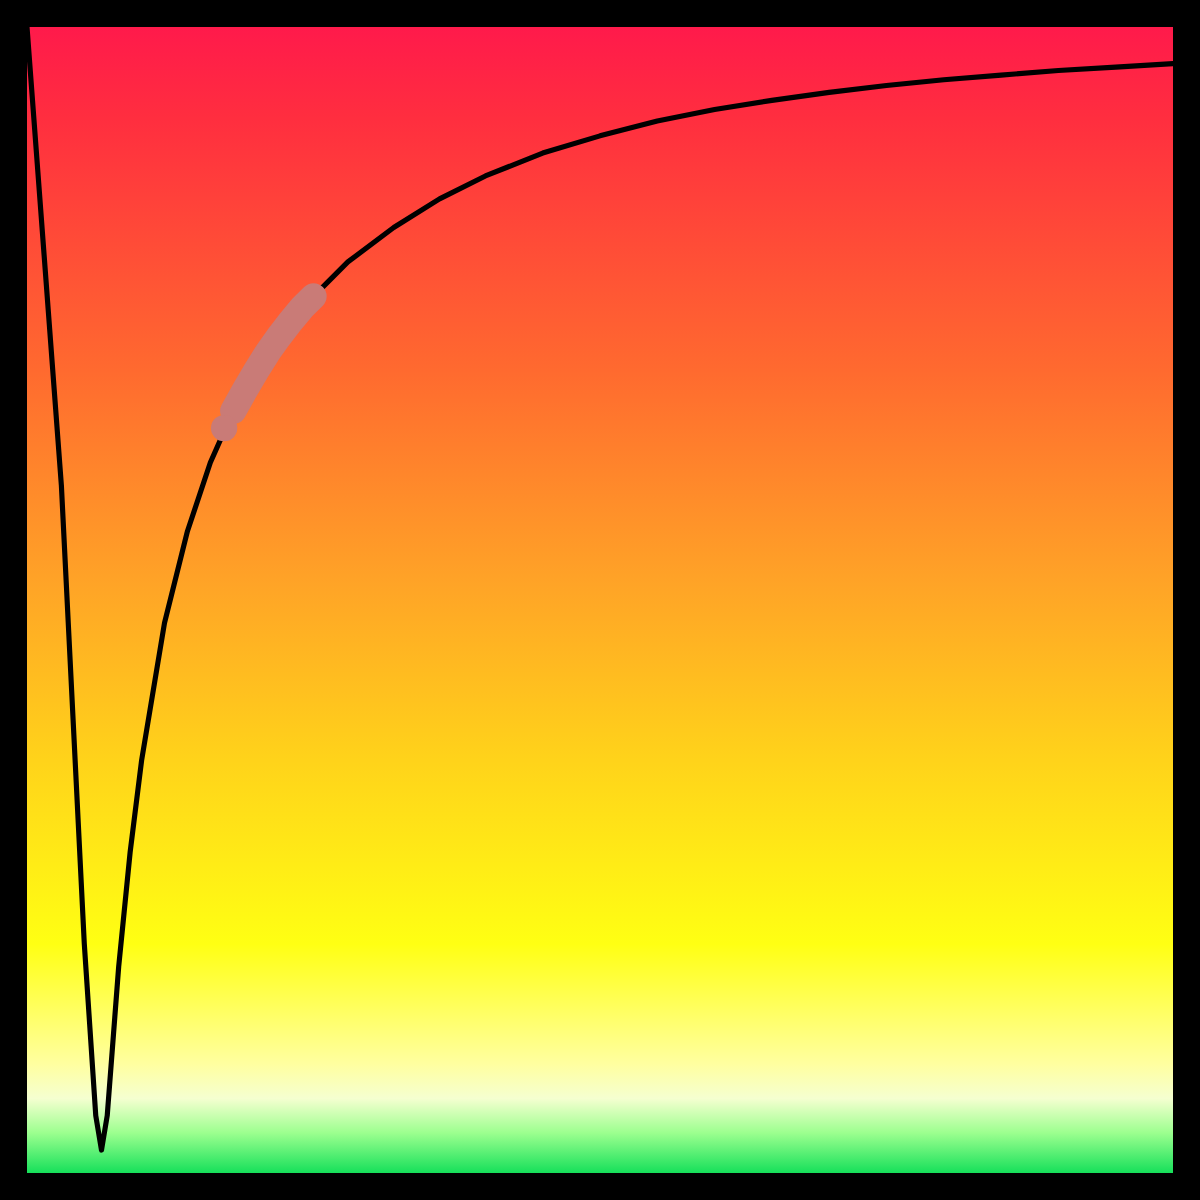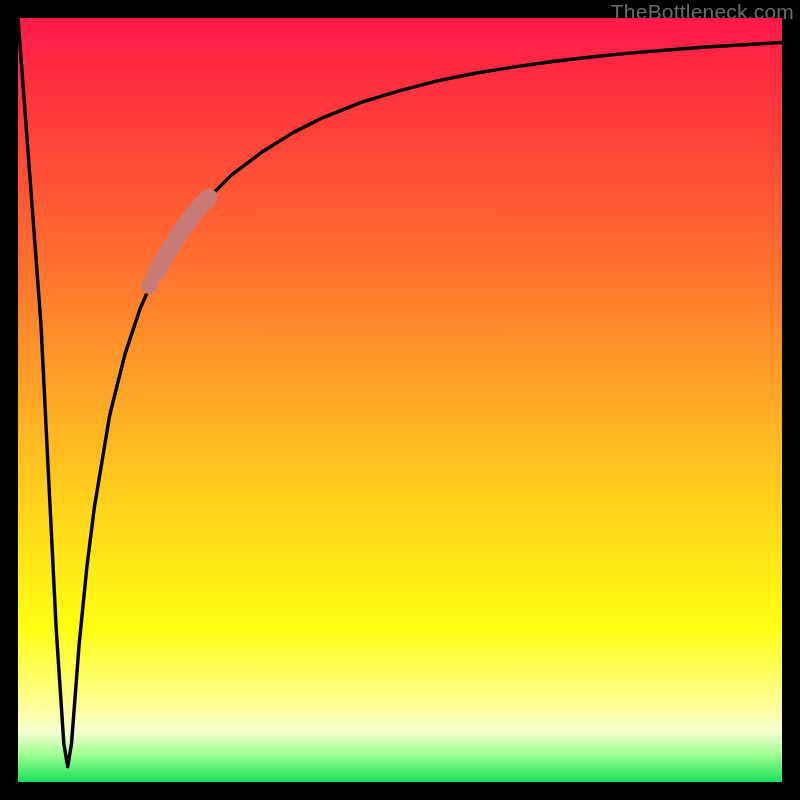--- a/index.html
+++ b/index.html
@@ -41,21 +41,20 @@
     font-size: 21px;
     font-weight: 500;
     letter-spacing: 0.2px;
     user-select: none;
   }
 </style>
 </head>
 <body>
 
 <div class="stage">
-  <div class="watermark">TheBottleneck.com</div>
 
   <div class="plot-area">
     <svg class="gradient-bg" viewBox="0 0 100 100" preserveAspectRatio="none">
       <defs>
         <linearGradient id="bg-grad" x1="0" y1="0" x2="0" y2="1">
             <stop offset="0.00%" stop-color="#ff1a4b"></stop>
             <stop offset="8.00%" stop-color="#ff2e3f"></stop>
             <stop offset="30.00%" stop-color="#ff6a2f"></stop>
             <stop offset="48.00%" stop-color="#ffa227"></stop>
             <stop offset="64.00%" stop-color="#ffd31a"></stop>

